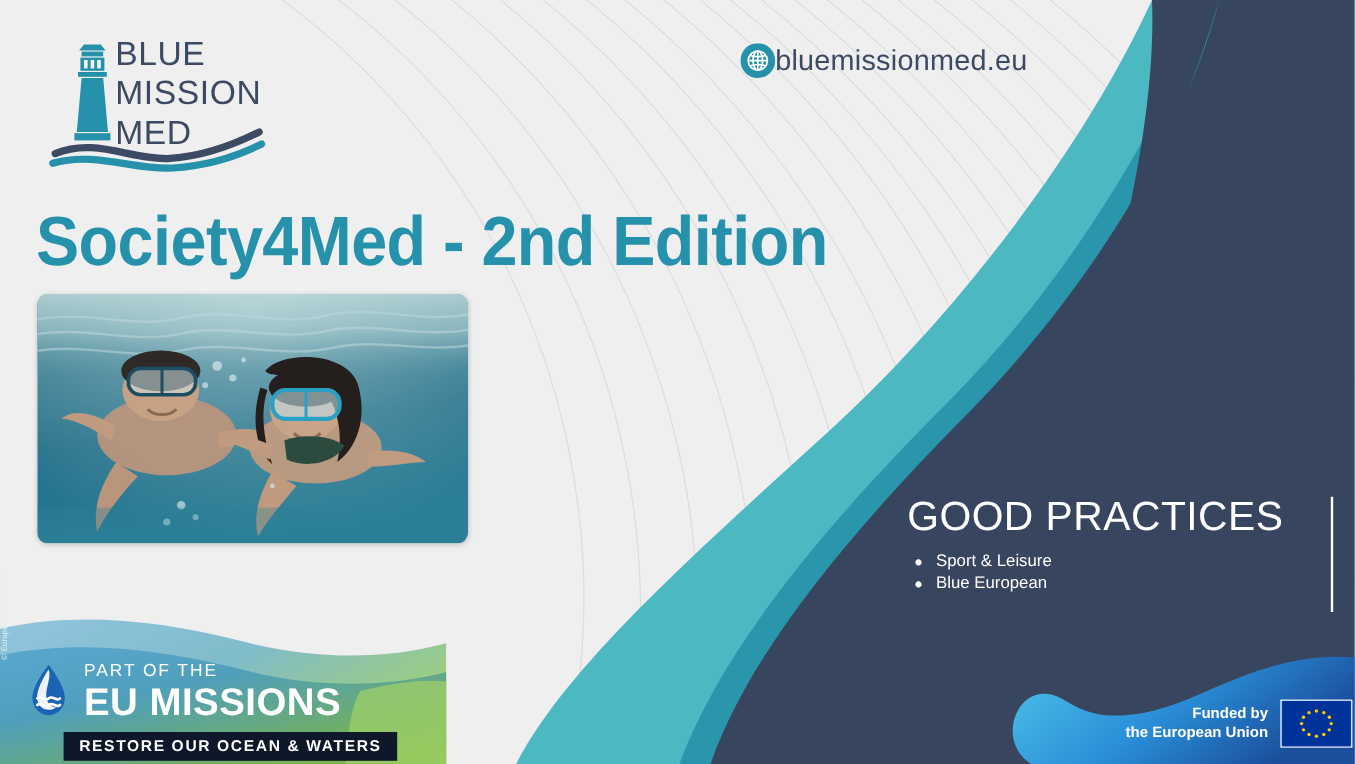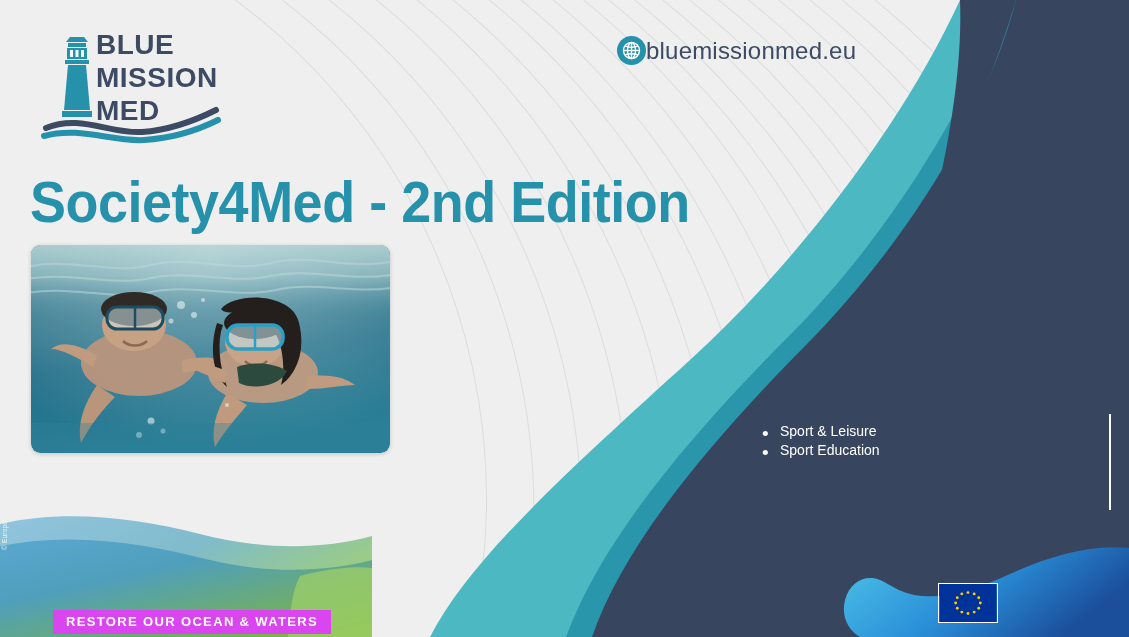--- a/index.html
+++ b/index.html
@@ -27,21 +27,21 @@
     pointer-events: none;
   }
   .shapes-svg {
     position: absolute; inset: 0;
   }
 
   
   .logo {
     position: absolute;
     left: 32px; top: 22px;
-    width: 195px; height: 122px; font-weight: bold;
+    width: 195px; height: 122px;
   }
 
   
   .website {
     position: absolute;
     left: 617px; top: 36px;
     display: flex;
     align-items: center;
   }
   .globe-icon {
@@ -143,21 +143,21 @@
   .eum-title {
     font-size: 32px;
     font-weight: bold;
     letter-spacing: 0.4px;
     line-height: 1;
     white-space: nowrap;
   }
   .eum-ribbon {
     position: absolute;
     left: 53px; top: 104px;
-    background: #d946ef;
+    background: #0f172a;
     color: #ffffff;
     font-size: 13px;
     font-weight: bold;
     letter-spacing: 1.35px;
     padding: 4px 13px 5px 13px;
     white-space: nowrap;
   }
   .eum-credit {
     position: absolute;
     left: 1px; top: 550px;
@@ -386,39 +386,58 @@
           <circle cx="108" cy="190" r="3"></circle>
             <circle cx="196" cy="160" r="2"></circle>
         </g>
 
         <rect y="178" width="359" height="30" fill="#2e8197" opacity="0.35"></rect>
       </g>
     </svg>
   </div>
 
   <div class="good-practices">
+    <div class="gp-heading">GOOD PRACTICES</div>
     <ul class="gp-list">
       <li>Sport &amp; Leisure</li>
-      <li>Sport Education</li>
+      <li>Blue European</li>
     </ul>
   </div>
   <div class="vrule"></div>
 
   <div class="eu-missions">
     <svg class="wave-clip" viewBox="0 0 372 131" preserveAspectRatio="none">
       <path fill="url(#eumGrad2)" opacity="0.95" d="M0,18 C60,4 130,10 200,28 C262,44 320,44 372,30 L372,131 L0,131 Z"></path>
       <path fill="url(#eumGrad)" d="M0,40 C70,26 140,36 210,54 C268,68 326,66 372,54 L372,131 L0,131 Z"></path>
       <path fill="#9ecf6a" opacity="0.75" d="M300,70 C330,62 356,60 372,62 L372,131 L288,131 C290,108 292,84 300,70 Z"></path>
     </svg>
 
+    <div class="eum-content">
+      <svg class="drop-icon" viewBox="0 0 37 46">
+        <path d="M18.5,0 C18.5,0 5,17 5,27.5 C5,36 11,42 18.5,42 C26,42 32,36 32,27.5 C32,17 18.5,0 18.5,0 Z" fill="#1b63b5"></path>
+        <path d="M18.5,4 C18.5,4 9,18 9,27 C9,33 13,37.5 18.5,37.5 C21,37.5 23,36.8 24.6,35.5 C20,35 16.5,31 16.5,25.5 C16.5,18 21,10 18.5,4 Z" fill="#ffffff" opacity="0.92"></path>
+        <g stroke="#ffffff" stroke-width="2.2" fill="none" stroke-linecap="round">
+          <path d="M9,28 C12,25 15,31 18.5,28 C22,25 25,31 28,28"></path>
+          <path d="M9,33.5 C12,30.5 15,36.5 18.5,33.5 C22,30.5 25,36.5 28,33.5"></path>
+        </g>
+      </svg>
+      <div class="eum-lines">
+        <div class="eum-part">PART OF THE</div>
+        <div class="eum-title">EU MISSIONS</div>
+      </div>
+    </div>
     <div class="eum-ribbon">RESTORE OUR OCEAN &amp; WATERS</div>
   </div>
   <div class="eum-credit">© European Union - 2021</div>
 
   <div class="funded">
+    <div class="funded-text">
+      <div>Funded by</div>
+      <div>the European Union</div>
+    </div>
     <svg class="eu-flag" viewBox="0 0 60 40">
       <rect width="60" height="40" fill="#003399"></rect>
       <g fill="#ffcc00" id="stars">
         <circle cx="30" cy="9" r="1.5"></circle>
         <circle cx="36.5" cy="10.4" r="1.5"></circle>
         <circle cx="41.3" cy="14.5" r="1.5"></circle>
         <circle cx="43" cy="20" r="1.5"></circle>
         <circle cx="41.3" cy="25.5" r="1.5"></circle>
         <circle cx="36.5" cy="29.6" r="1.5"></circle>
         <circle cx="30" cy="31" r="1.5"></circle>

